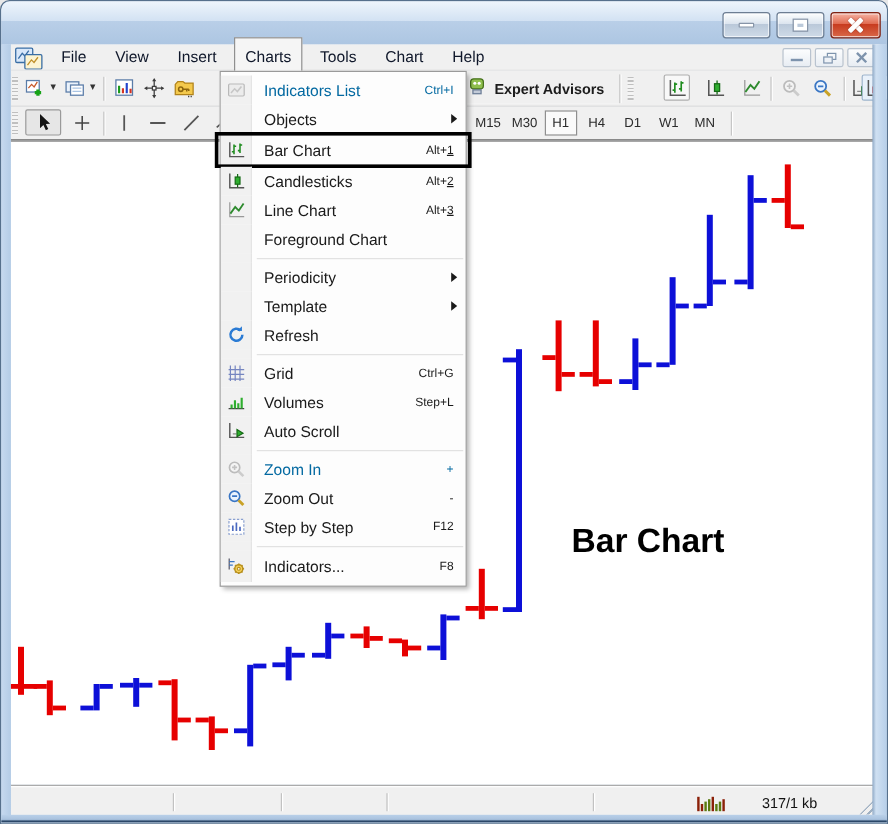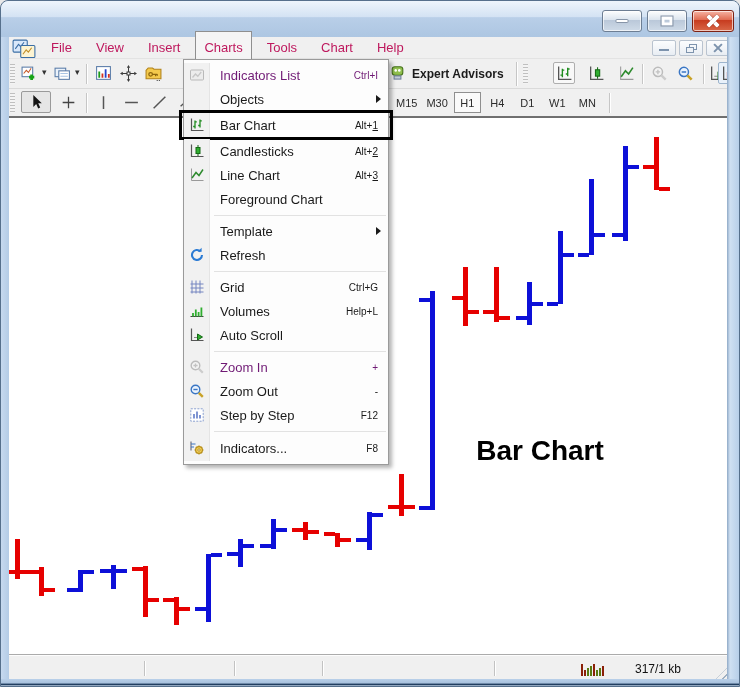--- a/index.html
+++ b/index.html
@@ -24,21 +24,21 @@
     width:11px; height:9px; background:transparent; border:3px solid #fff; outline:1px solid #8795a8; }
   .cap-close { background:linear-gradient(#f6b4a4,#e06a50 45%,#c73b1f 46%,#d96848); border-color:#7e2213; }
   .cap-close .x1,.cap-close .x2 { position:absolute; left:50%; top:50%; width:15px; height:4px;
     background:#fff; border-radius:1px; box-shadow:0 0 1px #7e2213; }
   .cap-close .x1 { transform:translate(-50%,-50%) rotate(45deg); }
   .cap-close .x2 { transform:translate(-50%,-50%) rotate(-45deg); }
   
   .menubar { position:absolute; left:8px; top:36px; width:724px; height:22px;
     background:#f0f0f0; border-bottom:1px solid #e3e3e3; display:flex; align-items:center; }
   .logo { width:24px; height:18px; margin-left:3px; }
-  .mitem { font-size:13px; color:#be185d; padding:2px 9px; margin-left:6px; }
+  .mitem { font-size:13px; color:#0f172a; padding:2px 9px; margin-left:6px; }
   .mitem.active { border:1px solid #8f8f8f; background:#f5f5f5; padding:8px 8px; }
   .mdi-btns { position:absolute; right:3px; top:3px; display:flex; gap:3px; }
   .mdi-btn { width:24px; height:16px; border:1px solid #b9c3cf; border-radius:2px;
     background:linear-gradient(#fcfdfe,#e8edf3); position:relative; }
   .mdi-btn .g-min { position:absolute; left:6px; bottom:4px; width:10px; height:2px; background:#7d93ad; }
   .mdi-btn .g-rest1 { position:absolute; left:9px; top:3px; width:8px; height:6px; border:1px solid #7d93ad; }
   .mdi-btn .g-rest2 { position:absolute; left:6px; top:6px; width:8px; height:6px; border:1px solid #7d93ad; background:#eef2f7; }
   .mdi-btn .g-x1,.mdi-btn .g-x2 { position:absolute; left:50%; top:50%; width:11px; height:2px; background:#7d93ad; }
   .mdi-btn .g-x1 { transform:translate(-50%,-50%) rotate(45deg); }
   .mdi-btn .g-x2 { transform:translate(-50%,-50%) rotate(-45deg); }
@@ -92,21 +92,21 @@
   .menu-row { position:relative; height:24px; display:flex; align-items:center; }
   .menu-row.tall { height:28px; }
   .menu-row.last { height:26px; }
   .mi-cell { width:26px; align-self:stretch; background:#f1f1f1; border-right:1px solid #e4e4e4;
     display:flex; align-items:center; justify-content:center; flex:none; }
   .mi-cell svg { width:16px; height:16px; }
   .mi-iconbox { width:20px; height:20px; display:flex; align-items:center; justify-content:center; }
   .mi-iconbox.active { border:1px solid #7da2ce; background:#dcebfb; border-radius:2px; }
   .mi-label { font-size:13px; color:#1a1a1a; margin-left:10px; white-space:nowrap; }
   .mi-short { font-size:10px; color:#1a1a1a; margin-left:auto; margin-right:10px; white-space:nowrap; }
-  .menu-row.disabled .mi-label, .menu-row.disabled .mi-short { color:#701a75; }
+  .menu-row.disabled .mi-label, .menu-row.disabled .mi-short { color:#0369a1; }
   .mi-arrow { position:absolute; right:7px; top:50%; transform:translateY(-50%);
     width:0; height:0; border-left:5px solid #1a1a1a; border-top:4px solid transparent; border-bottom:4px solid transparent; }
   .menu-sep { height:8px; display:flex; }
   .menu-sep .mi-cell { border-right:1px solid #e4e4e4; }
   .menu-sep .line { flex:1; height:1px; margin:4px 2px 0 4px; background:#e2e2e2; }
   .hl-box { position:absolute; left:-5px; right:-5px; top:-1px; bottom:-1px;
     border:3px solid #000; pointer-events:none; }
   u { text-decoration:underline; }
 </style>
 </head>
@@ -458,20 +458,25 @@
       <div class="menu-row">
         <div class="mi-cell"></div>
         <span class="mi-label">Foreground Chart</span>
       </div>
       <div class="menu-sep">
         <div class="mi-cell"></div>
         <div class="line"></div>
       </div>
       <div class="menu-row">
         <div class="mi-cell"></div>
+        <span class="mi-label">Periodicity</span>
+        <span class="mi-arrow"></span>
+      </div>
+      <div class="menu-row">
+        <div class="mi-cell"></div>
         <span class="mi-label">Template</span>
         <span class="mi-arrow"></span>
       </div>
       <div class="menu-row">
         <div class="mi-cell">
           <span class="mi-iconbox">
             <svg viewBox="0 0 16 16" xmlns="http://www.w3.org/2000/svg">
               <path d="M13 8a5 5 0 1 1-1.5-3.6" stroke="#2b7bd4" stroke-width="2.1" fill="none"></path>
               <path d="M12.6 0.8v4h-4z" fill="#2b7bd4"></path>
             </svg>
@@ -497,21 +502,21 @@
       <div class="menu-row">
         <div class="mi-cell">
           <span class="mi-iconbox">
             <svg viewBox="0 0 16 16" xmlns="http://www.w3.org/2000/svg">
               <path d="M1.5 13.5h13" stroke="#444"></path>
               <path d="M4 13.5V10M6.8 13.5V6.5M9.6 13.5V9M12.4 13.5V4.5" stroke="#2fae2f" stroke-width="1.8"></path>
             </svg>
           </span>
         </div>
         <span class="mi-label">Volumes</span>
-        <span class="mi-short">Help+L</span>
+        <span class="mi-short">Step+L</span>
       </div>
       <div class="menu-row">
         <div class="mi-cell">
           <span class="mi-iconbox">
             <svg viewBox="0 0 16 16" xmlns="http://www.w3.org/2000/svg">
               <path d="M2.5 1.5v12h12" stroke="#555" fill="none" stroke-width="1.2"></path>
               <path d="M5 10.5h3" stroke="#888"></path>
               <path d="M8.5 7l5 3-5 3z" fill="#2fae2f" stroke="#156915"></path>
             </svg>
           </span>

